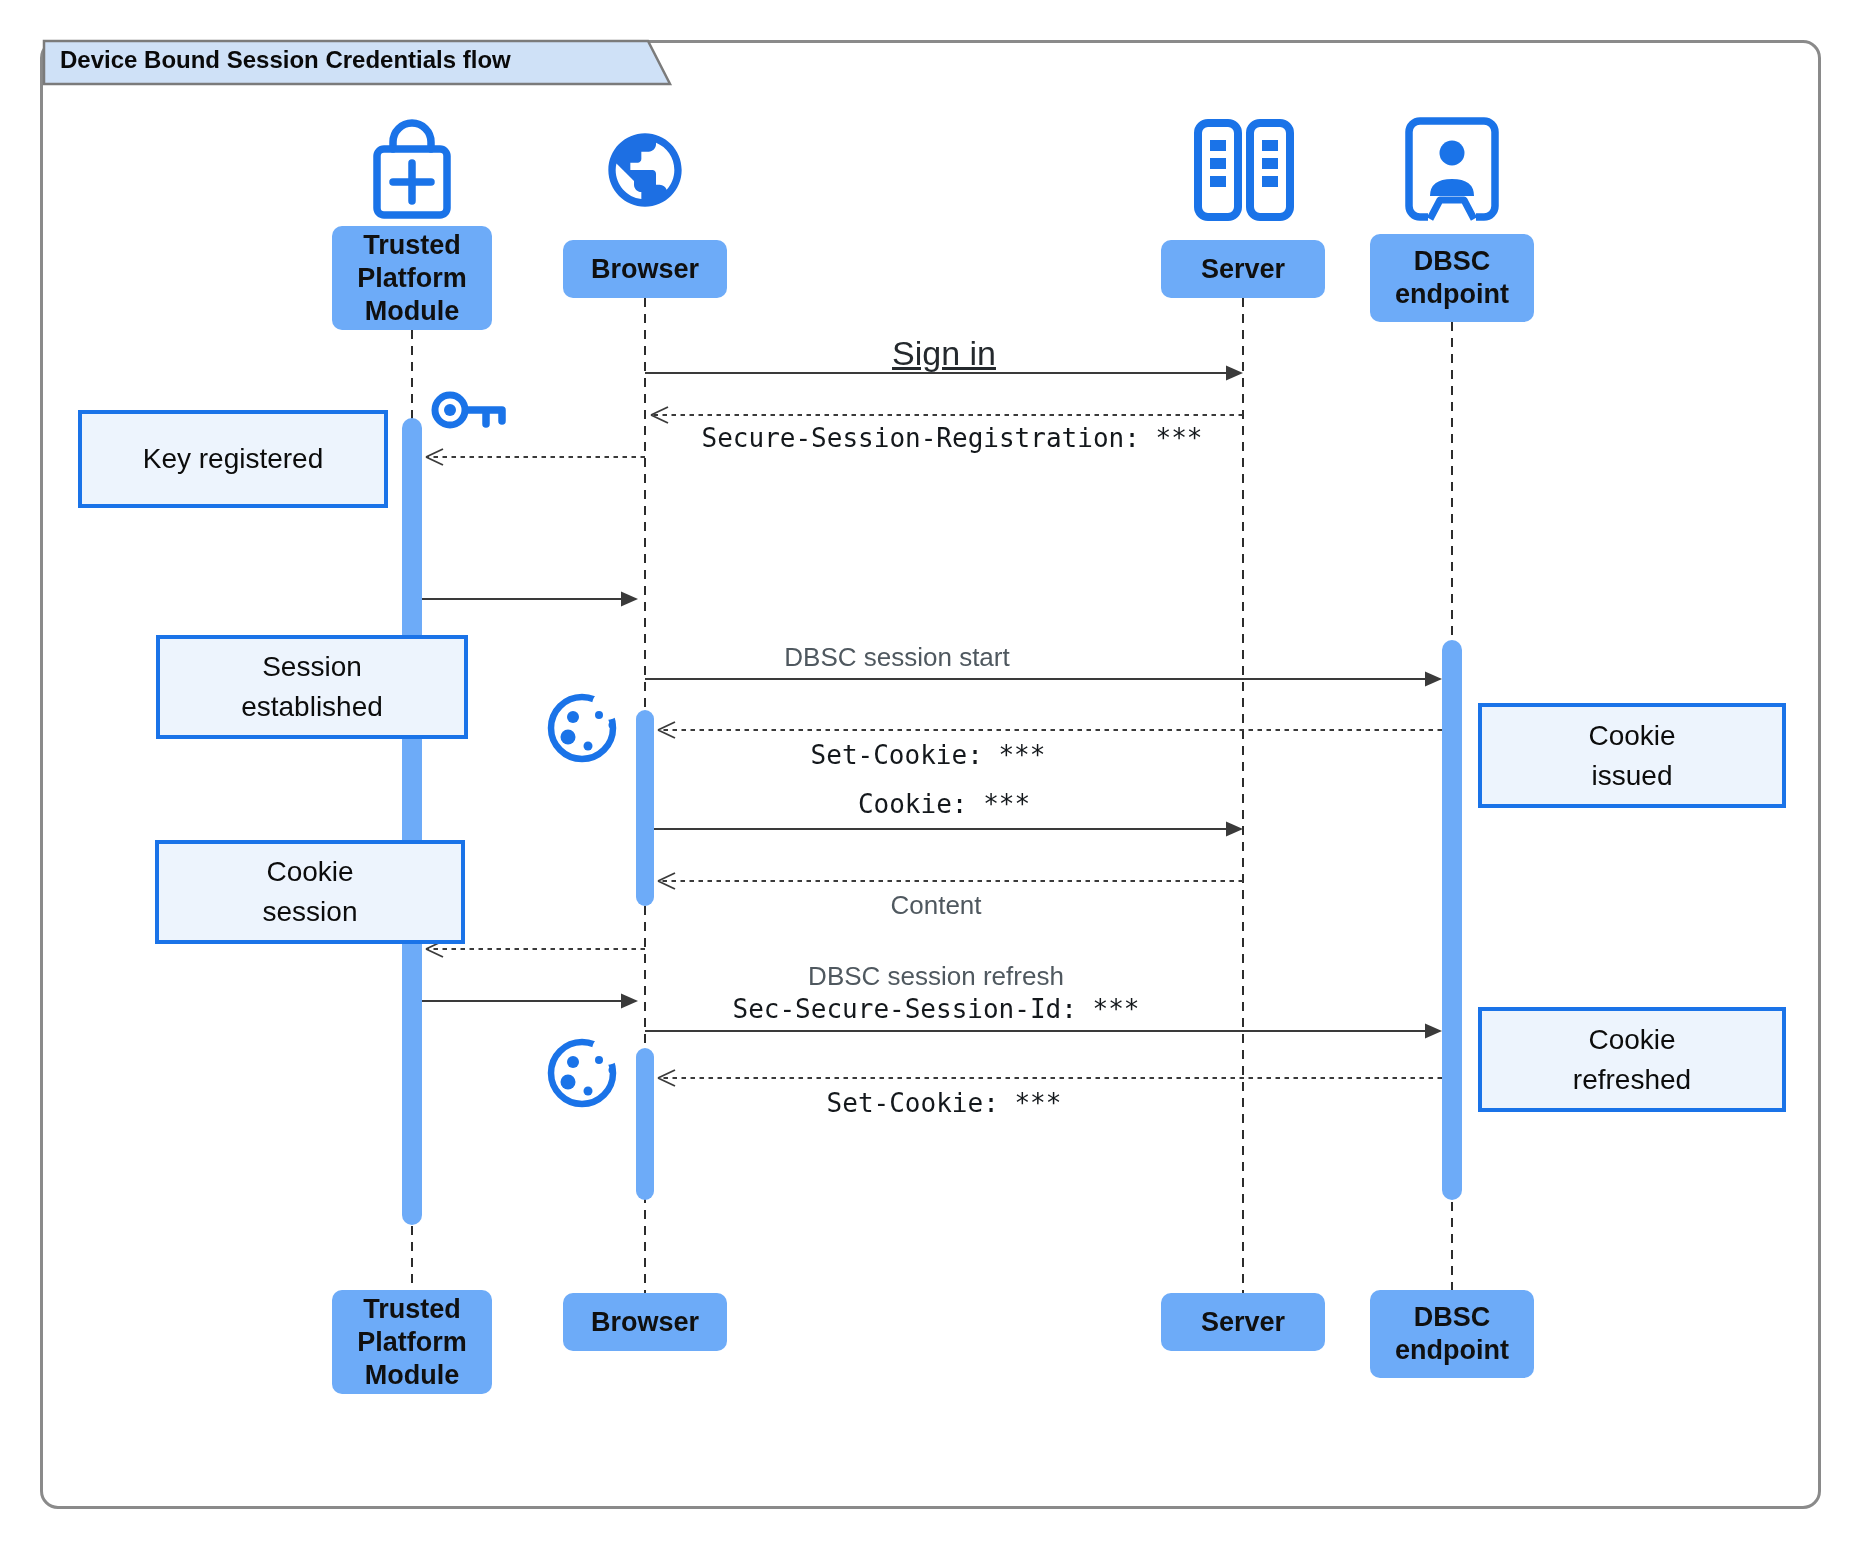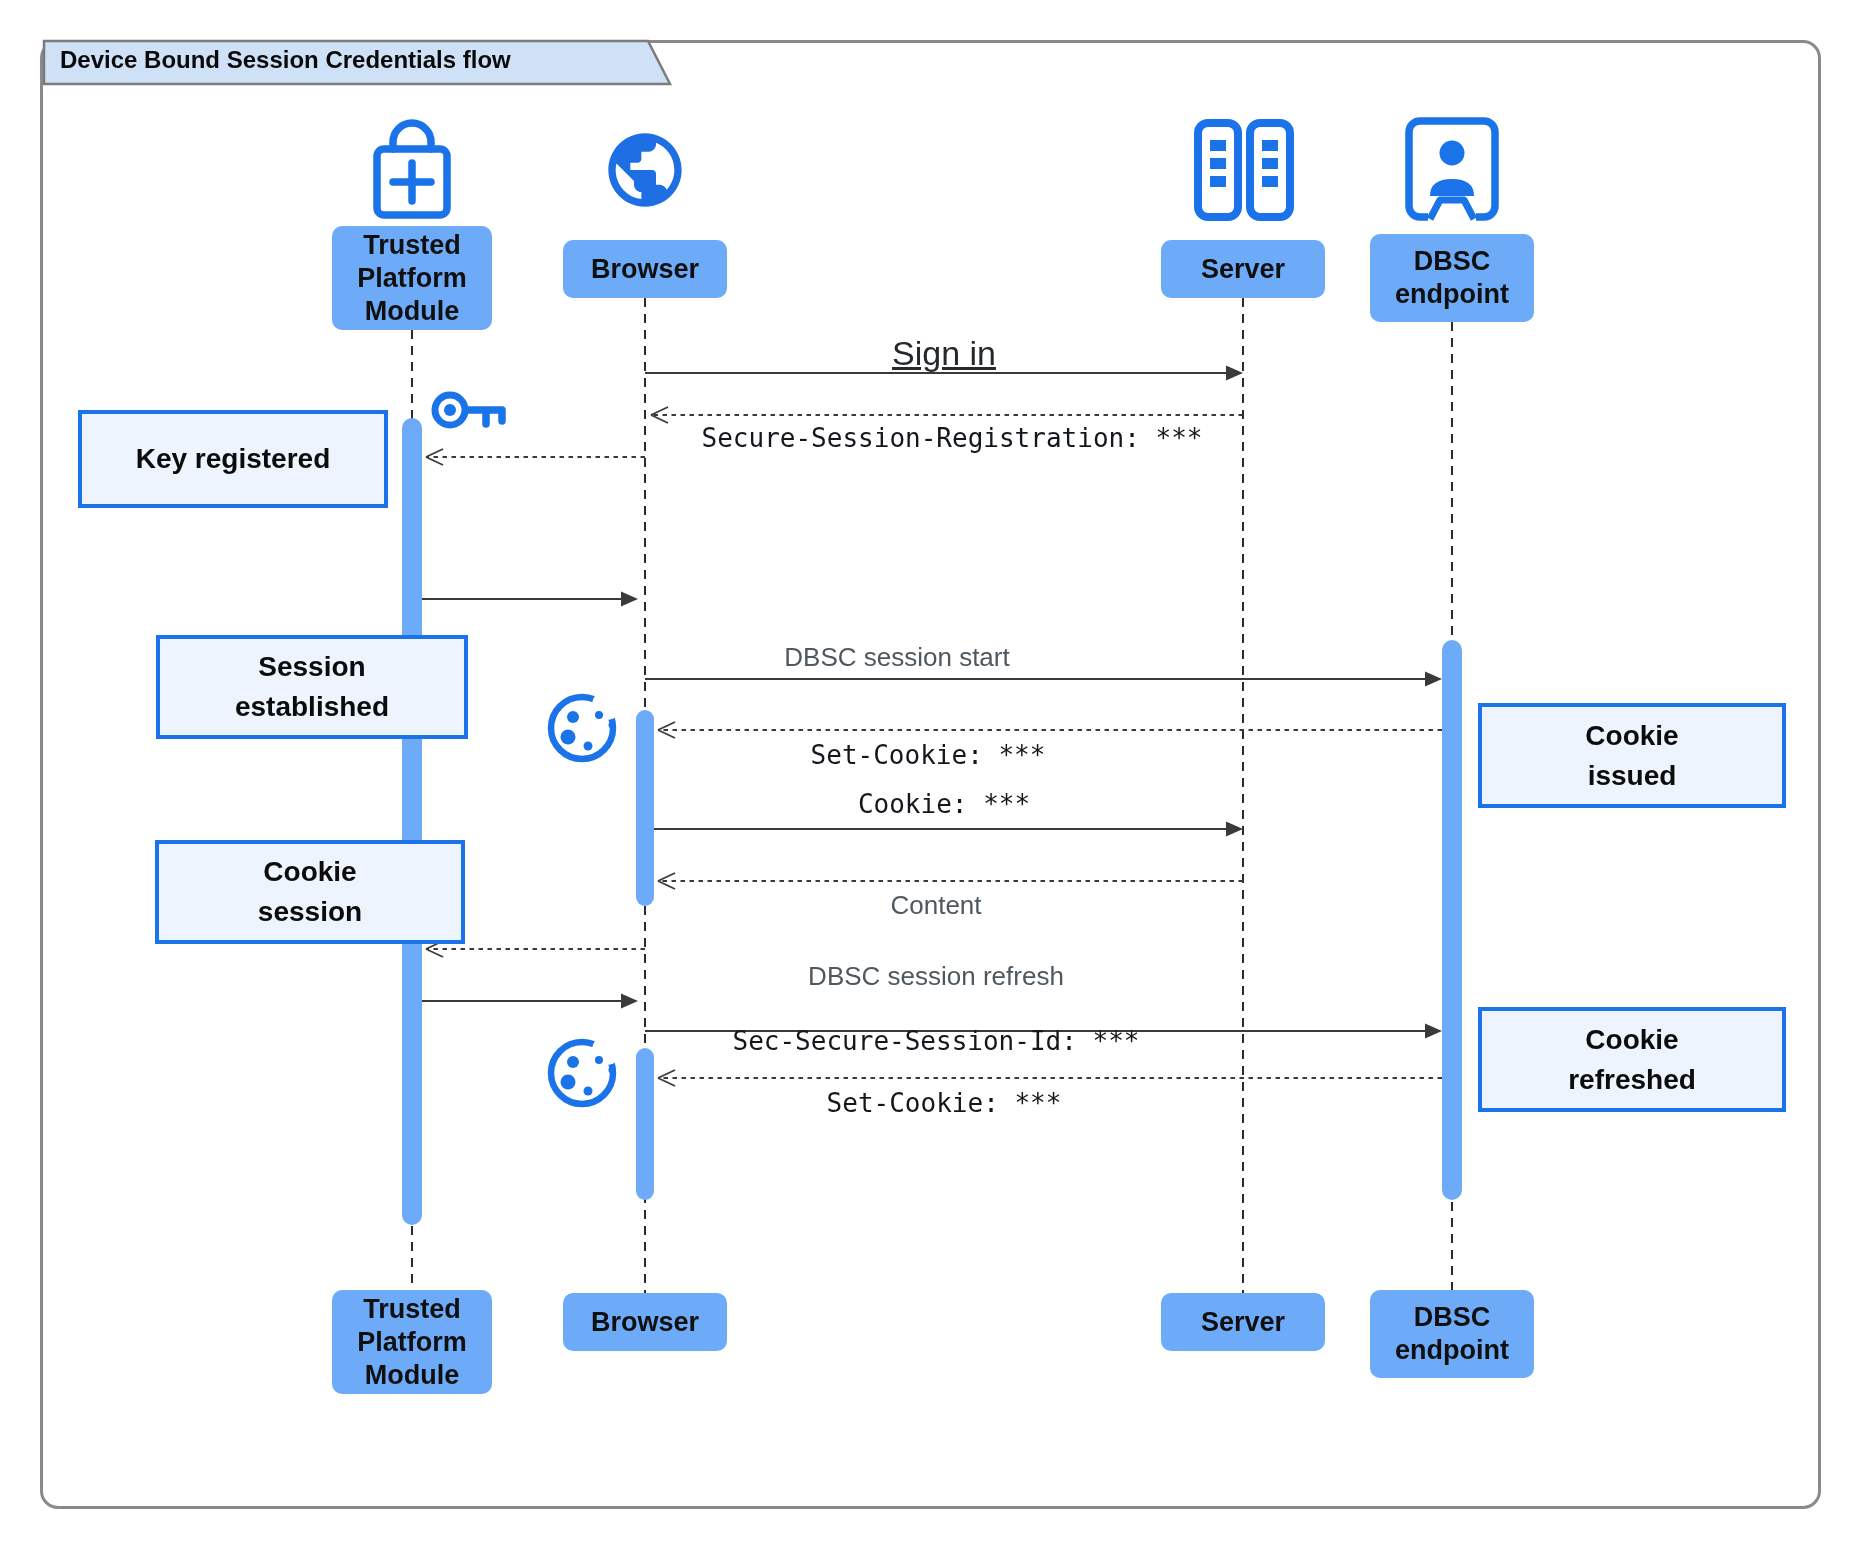--- a/index.html
+++ b/index.html
@@ -5,21 +5,21 @@
   html,body{margin:0;padding:0;background:#ffffff;}
   body{font-family:"Liberation Sans",sans-serif;}
   .canvas{position:relative;width:1859px;height:1546px;background:#fff;overflow:hidden;}
   .frame{position:absolute;left:40px;top:40px;width:1775px;height:1463px;
          border:3px solid #8a8a8a;border-radius:18px;}
   svg.layer{position:absolute;left:0;top:0;}
   .title-text{position:absolute;left:60px;top:46px;font-size:24px;font-weight:700;color:#0a0a0a;white-space:nowrap;}
   .actor-label{position:absolute;background:#6dabf8;border-radius:10px;display:flex;flex-direction:column;
                align-items:center;justify-content:center;font-weight:700;font-size:27px;line-height:33px;color:#101010;text-align:center;}
   .note{position:absolute;background:#edf4fd;border:4px solid #1a73e8;display:flex;flex-direction:column;
-        align-items:center;justify-content:center;text-align:center;font-weight:700;font-size:28px;line-height:40px;color:#0c0c0c;}
+        align-items:center;justify-content:center;text-align:center;font-weight:400;font-size:28px;line-height:40px;color:#0c0c0c;}
   .msg{position:absolute;transform:translateX(-50%);white-space:nowrap;font-size:26px;line-height:30px;}
   .msg.code{font-family:"DejaVu Sans Mono","Liberation Mono",monospace;color:#14181c;}
   .msg.plain{color:#4f585f;}
   .msg.dark{color:#24292d;font-size:34px;text-decoration:underline;}
 </style>
 </head>
 <body>
 
 <div class="canvas">
 
@@ -214,16 +214,16 @@
     <div>refreshed</div>
   </div>
 
   <div class="msg dark" style="left:944px;top:338px">Sign in</div>
   <div class="msg code" style="left:952px;top:423px">Secure-Session-Registration: ***</div>
   <div class="msg plain" style="left:897px;top:642px">DBSC session start</div>
   <div class="msg code" style="left:928px;top:740px">Set-Cookie: ***</div>
   <div class="msg code" style="left:944px;top:789px">Cookie: ***</div>
   <div class="msg plain" style="left:936px;top:890px">Content</div>
   <div class="msg plain" style="left:936px;top:961px">DBSC session refresh</div>
-  <div class="msg code" style="left:936px;top:1026px">Sec-Secure-Session-Id: ***</div>
+  <div class="msg code" style="left:936px;top:994px">Sec-Secure-Session-Id: ***</div>
   <div class="msg code" style="left:944px;top:1088px">Set-Cookie: ***</div>
 
 </div>
 
 </body></html>

